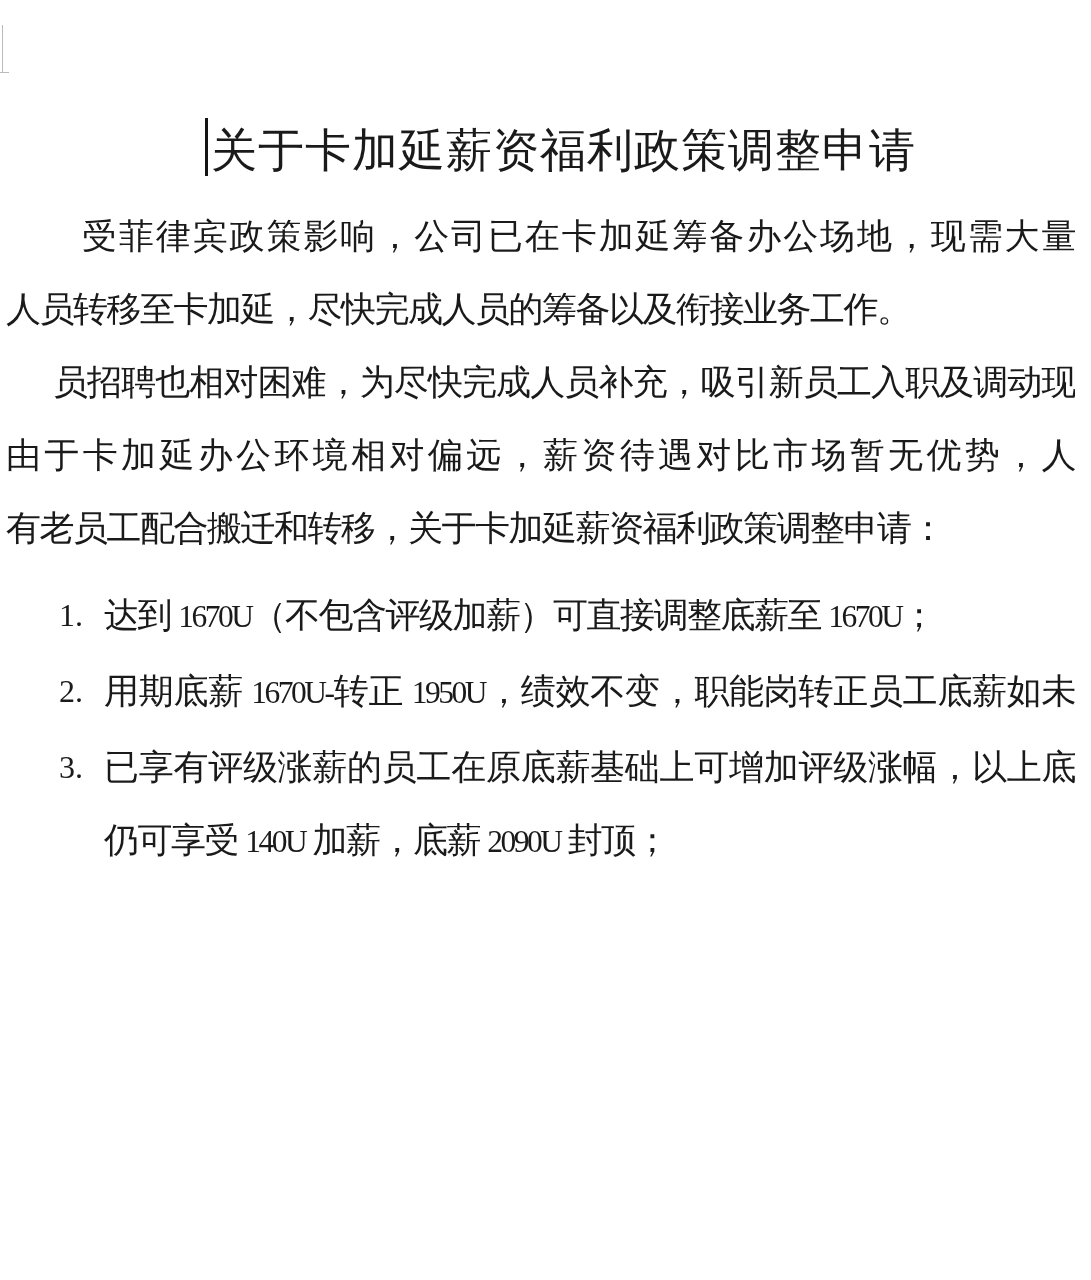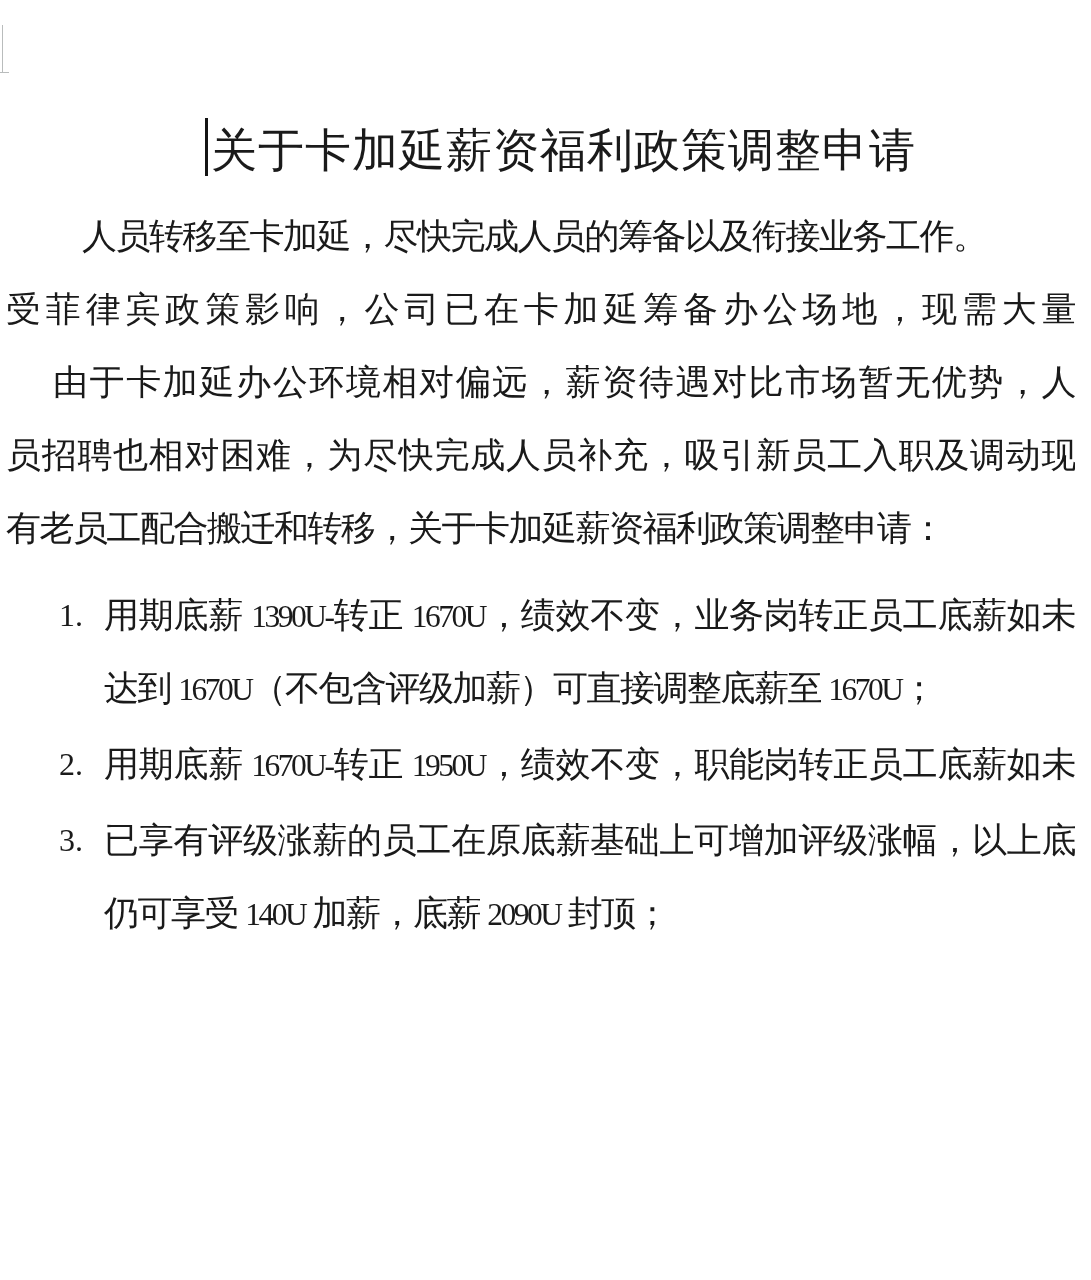--- a/index.html
+++ b/index.html
@@ -75,34 +75,33 @@
 <div class="page">
 
   <div class="corner-mark">
     <span class="v"></span>
     <span class="h"></span>
   </div>
 
   <h1 class="doc-title"><span class="caret"></span><span>关于卡加延薪资福利政策调整申请</span></h1>
 
   <div class="para para-1">
+    <div class="line">受菲律宾政策影响，公司已在卡加延筹备办公场地，现需大量</div>
     <div class="line last">人员转移至卡加延，尽快完成人员的筹备以及衔接业务工作。</div>
-    <div class="line">受菲律宾政策影响，公司已在卡加延筹备办公场地，现需大量</div>
   </div>
 
   <div class="para para-2">
+    <div class="line">员招聘也相对困难，为尽快完成人员补充，吸引新员工入职及调动现</div>
     <div class="line">由于卡加延办公环境相对偏远，薪资待遇对比市场暂无优势，人</div>
-    <div class="line">员招聘也相对困难，为尽快完成人员补充，吸引新员工入职及调动现</div>
     <div class="line last">有老员工配合搬迁和转移，关于卡加延薪资福利政策调整申请：</div>
   </div>
 
   <ol class="policy-list">
     <li>
       <span class="num-label">1.</span>
-      <div class="line">用期底薪 <span class="lat">1390U-</span>转正 <span class="lat">1670U</span>，绩效不变，业务岗转正员工底薪如未</div>
       <div class="line last">达到 <span class="lat">1670U</span>（不包含评级加薪）可直接调整底薪至 <span class="lat">1670U</span>；</div>
     </li>
     <li>
       <span class="num-label">2.</span>
       <div class="line">用期底薪 <span class="lat">1670U-</span>转正 <span class="lat">1950U</span>，绩效不变，职能岗转正员工底薪如未</div>
     </li>
     <li>
       <span class="num-label">3.</span>
       <div class="line">已享有评级涨薪的员工在原底薪基础上可增加评级涨幅，以上底薪</div>
       <div class="line last">仍可享受 <span class="lat">140U</span> 加薪，底薪 <span class="lat">2090U</span> 封顶；</div>

